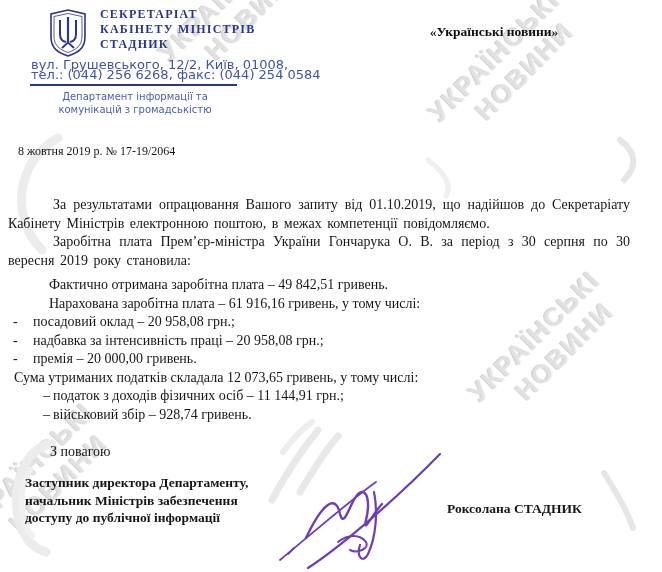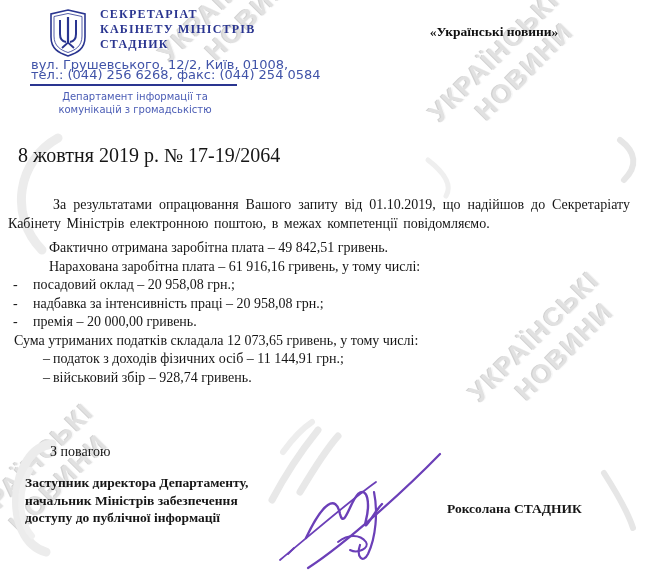--- a/index.html
+++ b/index.html
@@ -31,21 +31,21 @@
   .divider{position:absolute;left:30px;top:84px;width:207px;height:2px;background:#2a3590;z-index:2;}
   .department{
     position:absolute;left:33px;top:90px;width:204px;text-align:center;z-index:2;
     font-family:"DejaVu Sans",sans-serif;font-size:10px;line-height:13px;color:#4a5cb5;
   }
   .recipient{
     position:absolute;left:393px;top:23px;width:192px;text-align:center;z-index:2;
     font-weight:bold;font-size:13.5px;line-height:18px;color:#101010;
   }
   .recipient .l2{padding-left:10px;}
-  .refline{position:absolute;left:18px;top:144px;font-size:20px;z-index:2;}
+  .refline{position:absolute;left:18px;top:144px;font-size:12px;z-index:2;}
   
   .body-flow{position:absolute;left:8px;top:196px;width:622px;font-size:14px;line-height:18.5px;z-index:2;}
   .body-flow p{margin:0;}
   .para{text-align:justify;text-indent:45px;word-spacing:2px;}
   .line-ind{padding-left:41px;}
   .line-ind.first{margin-top:6px;}
   .bullet-row{padding-left:5px;}
   .bullet-row .mk{display:inline-block;width:20px;}
   .taxes-line{padding-left:6px;}
   .tax-row{padding-left:35px;}
@@ -122,20 +122,21 @@
   </div>
 
   <div class="recipient">
     <div class="l2">«Українські новини»</div>
   </div>
 
   <div class="refline">8 жовтня 2019 р. № 17-19/2064</div>
 
   <div class="body-flow">
     <p class="para">За результатами опрацювання Вашого запиту від 01.10.2019, що надійшов до Секретаріату Кабінету Міністрів електронною поштою, в межах компетенції повідомляємо.</p>
+    <p class="para">Заробітна плата Прем’єр-міністра України Гончарука О. В. за період з 30 серпня по 30 вересня 2019 року становила:</p>
     <p class="line-ind first">Фактично отримана заробітна плата – 49 842,51 гривень.</p>
     <p class="line-ind">Нарахована заробітна плата – 61 916,16 гривень, у тому числі:</p>
 
     <p class="bullet-row"><span class="mk">-</span><span>посадовий оклад – 20 958,08 грн.;</span></p>
     <p class="bullet-row"><span class="mk">-</span><span>надбавка за інтенсивність праці – 20 958,08 грн.;</span></p>
     <p class="bullet-row"><span class="mk">-</span><span>премія – 20 000,00 гривень.</span></p>
 
     <p class="taxes-line">Сума утриманих податків складала 12 073,65 гривень, у тому числі:</p>
 
     <p class="tax-row"><span class="mk">–</span><span>податок з доходів фізичних осіб – 11 144,91 грн.;</span></p>

